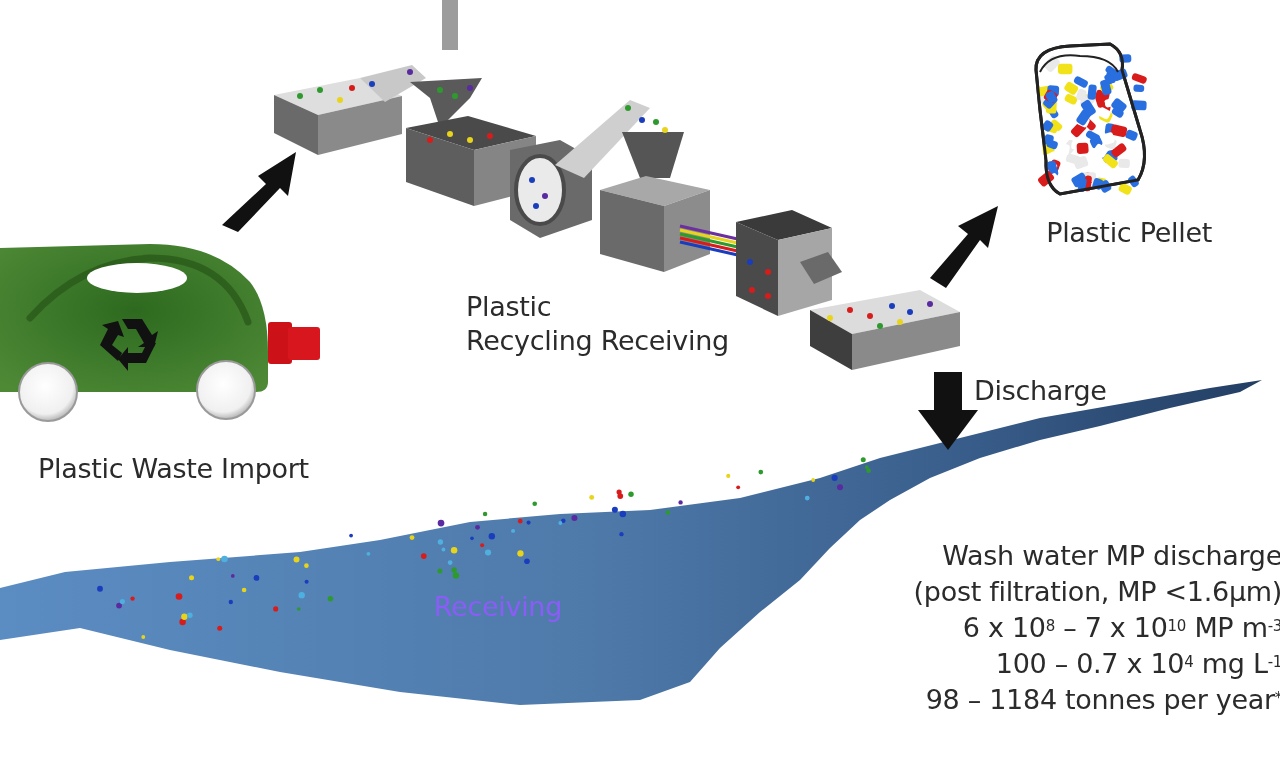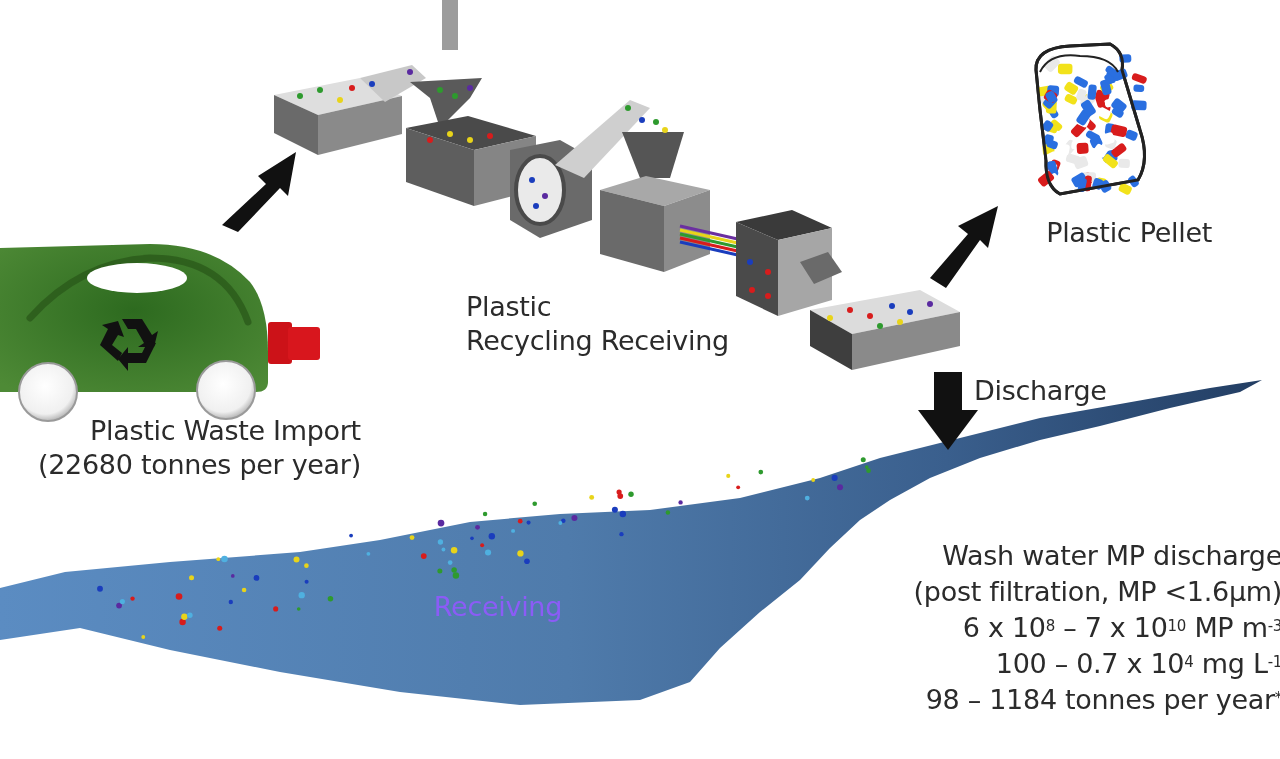--- a/index.html
+++ b/index.html
@@ -306,23 +306,22 @@
       </g>
     <path d="M1036,70 Q1035,48 1070,46 L1110,44 Q1125,52 1122,70 L1140,130 Q1150,160 1138,180 L1060,194 Q1045,186 1046,160 L1040,110 Z" fill="none" stroke="#222" stroke-width="3"></path>
     <path d="M1040,72 Q1050,52 1080,56 Q1110,56 1118,72" fill="none" stroke="#222" stroke-width="2"></path>
   </g>
 
   <g>
     <path d="M934,372 L962,372 L962,410 L978,410 L948,450 L918,410 L934,410 Z" fill="#111"></path>
   </g>
 </svg>
 
-<div class="lbl" style="left:38px;top:414px;text-align:right;">
+<div class="lbl" style="left:38px;top:452px;">
   <div>Plastic Waste Import</div>
-  <div>(22680 tonnes per year)</div>
 </div>
 
 <div class="lbl" style="left:466px;top:254px;margin-top:36px;">
   <div>Plastic</div>
   <div>Recycling Receiving</div>
 </div>
 
 <div class="lbl center" style="left:1012px;top:216px;width:200px;">
   <div>Plastic Pellet</div>
 </div>

